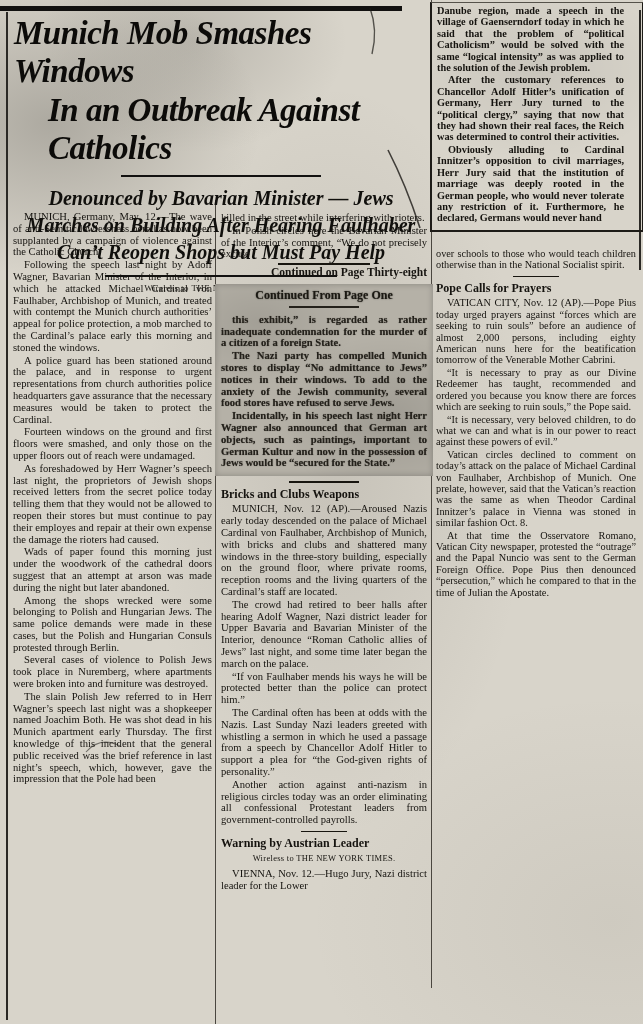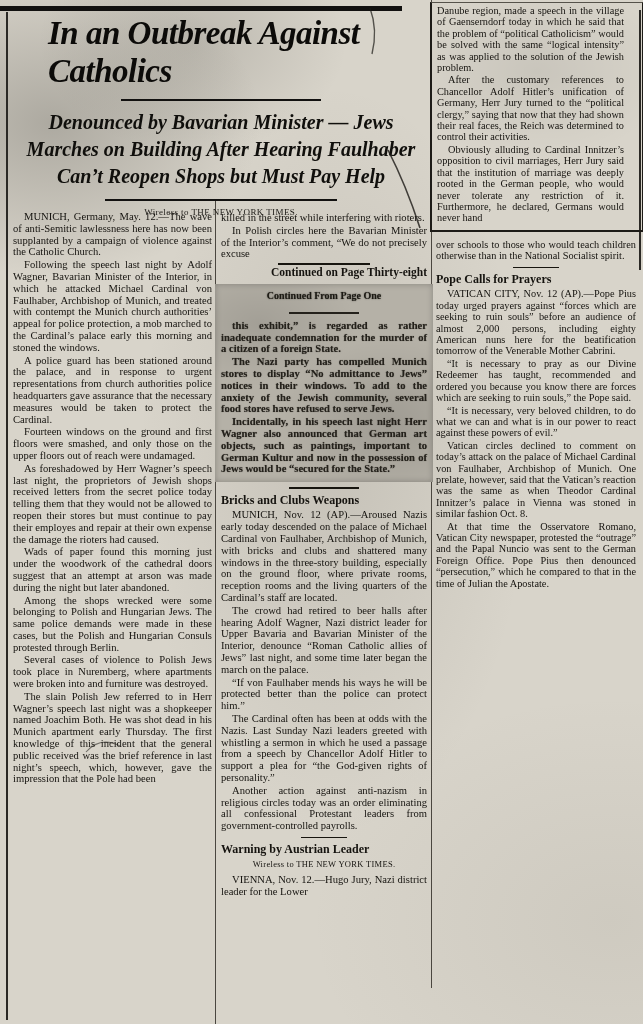--- a/index.html
+++ b/index.html
@@ -41,45 +41,46 @@
   
   .shaded{
     background:
       radial-gradient(ellipse 140px 90px at 20% 20%, rgba(0,0,0,.10), rgba(0,0,0,0) 70%),
       radial-gradient(ellipse 160px 120px at 80% 70%, rgba(0,0,0,.12), rgba(0,0,0,0) 70%),
       #b5b1a7;
     margin:0 -6px 4px -6px;padding:6px 6px 6px 6px;
     box-shadow:0 0 6px rgba(0,0,0,.25) inset;
   }
   .shaded p{font-weight:bold;color:#24211b;text-shadow:0 0 1px rgba(30,28,22,.55);}
-  .box-head{text-align:center;font-weight:bold;font-size:10px;color:#1b1913;text-shadow:0 0 1.5px rgba(25,23,18,.7);margin-bottom:10px;}
+  .box-head{text-align:center;font-weight:bold;font-size:12px;color:#1b1913;text-shadow:0 0 1.5px rgba(25,23,18,.7);margin-bottom:4px;}
   .box-head-rule{width:70px;height:1.5px;background:#24211b;margin:2px auto 6px auto;}
   .sec-head{text-align:left;font-weight:bold;font-size:12px;margin:6px 0 3px 0;}
   .sec-byline{text-align:center;font-size:8.5px;margin:0 0 3px 0;letter-spacing:.3px;}
   .divider{width:46px;height:1.5px;background:#17150f;margin:5px auto 5px auto;}
   .divider.wide{width:70px;}
   
   .rt-box{border-left:2px solid #1d1b17;border-right:2px solid #1d1b17;border-bottom:2px solid #1d1b17;border-top:1px solid #55524a;
-    margin:0 -8px 7px -6px;padding:2px 18px 5px 5px;
-    background:radial-gradient(ellipse 180px 120px at 50% 30%, rgba(0,0,0,.07), rgba(0,0,0,0) 75%);}
+    margin:0 -8px 16px -6px;padding:2px 18px 5px 5px;
+    background:radial-gradient(ellipse 180px 120px at 50% 30%, rgba(0,0,0,.07), rgba(0,0,0,0) 75%);font-weight:bold;}
   .artifact{position:absolute;pointer-events:none;}
 </style>
 </head>
 <body>
 
 <div class="page">
 
   <div class="rule-top"></div>
   <div class="vline v-left"></div>
   <div class="vline v-mid1"></div>
   <div class="vline v-mid2"></div>
   <div class="vline v-right"></div>
 
   <div class="head-block">
     <div class="headline">
+      <span class="l1">Munich Mob Smashes Windows</span>
       <span class="l2">In an Outbreak Against Catholics</span>
     </div>
     <div class="head-rule"></div>
     <div class="subhead">
       <div>Denounced by Bavarian Minister — Jews</div>
       <div>Marches on Building After Hearing Faulhaber</div>
       <div>Can’t Reopen Shops but Must Pay Help</div>
     </div>
     <div class="sub-rule"></div>
     <div class="byline">Wireless to THE NEW YORK TIMES.</div>

